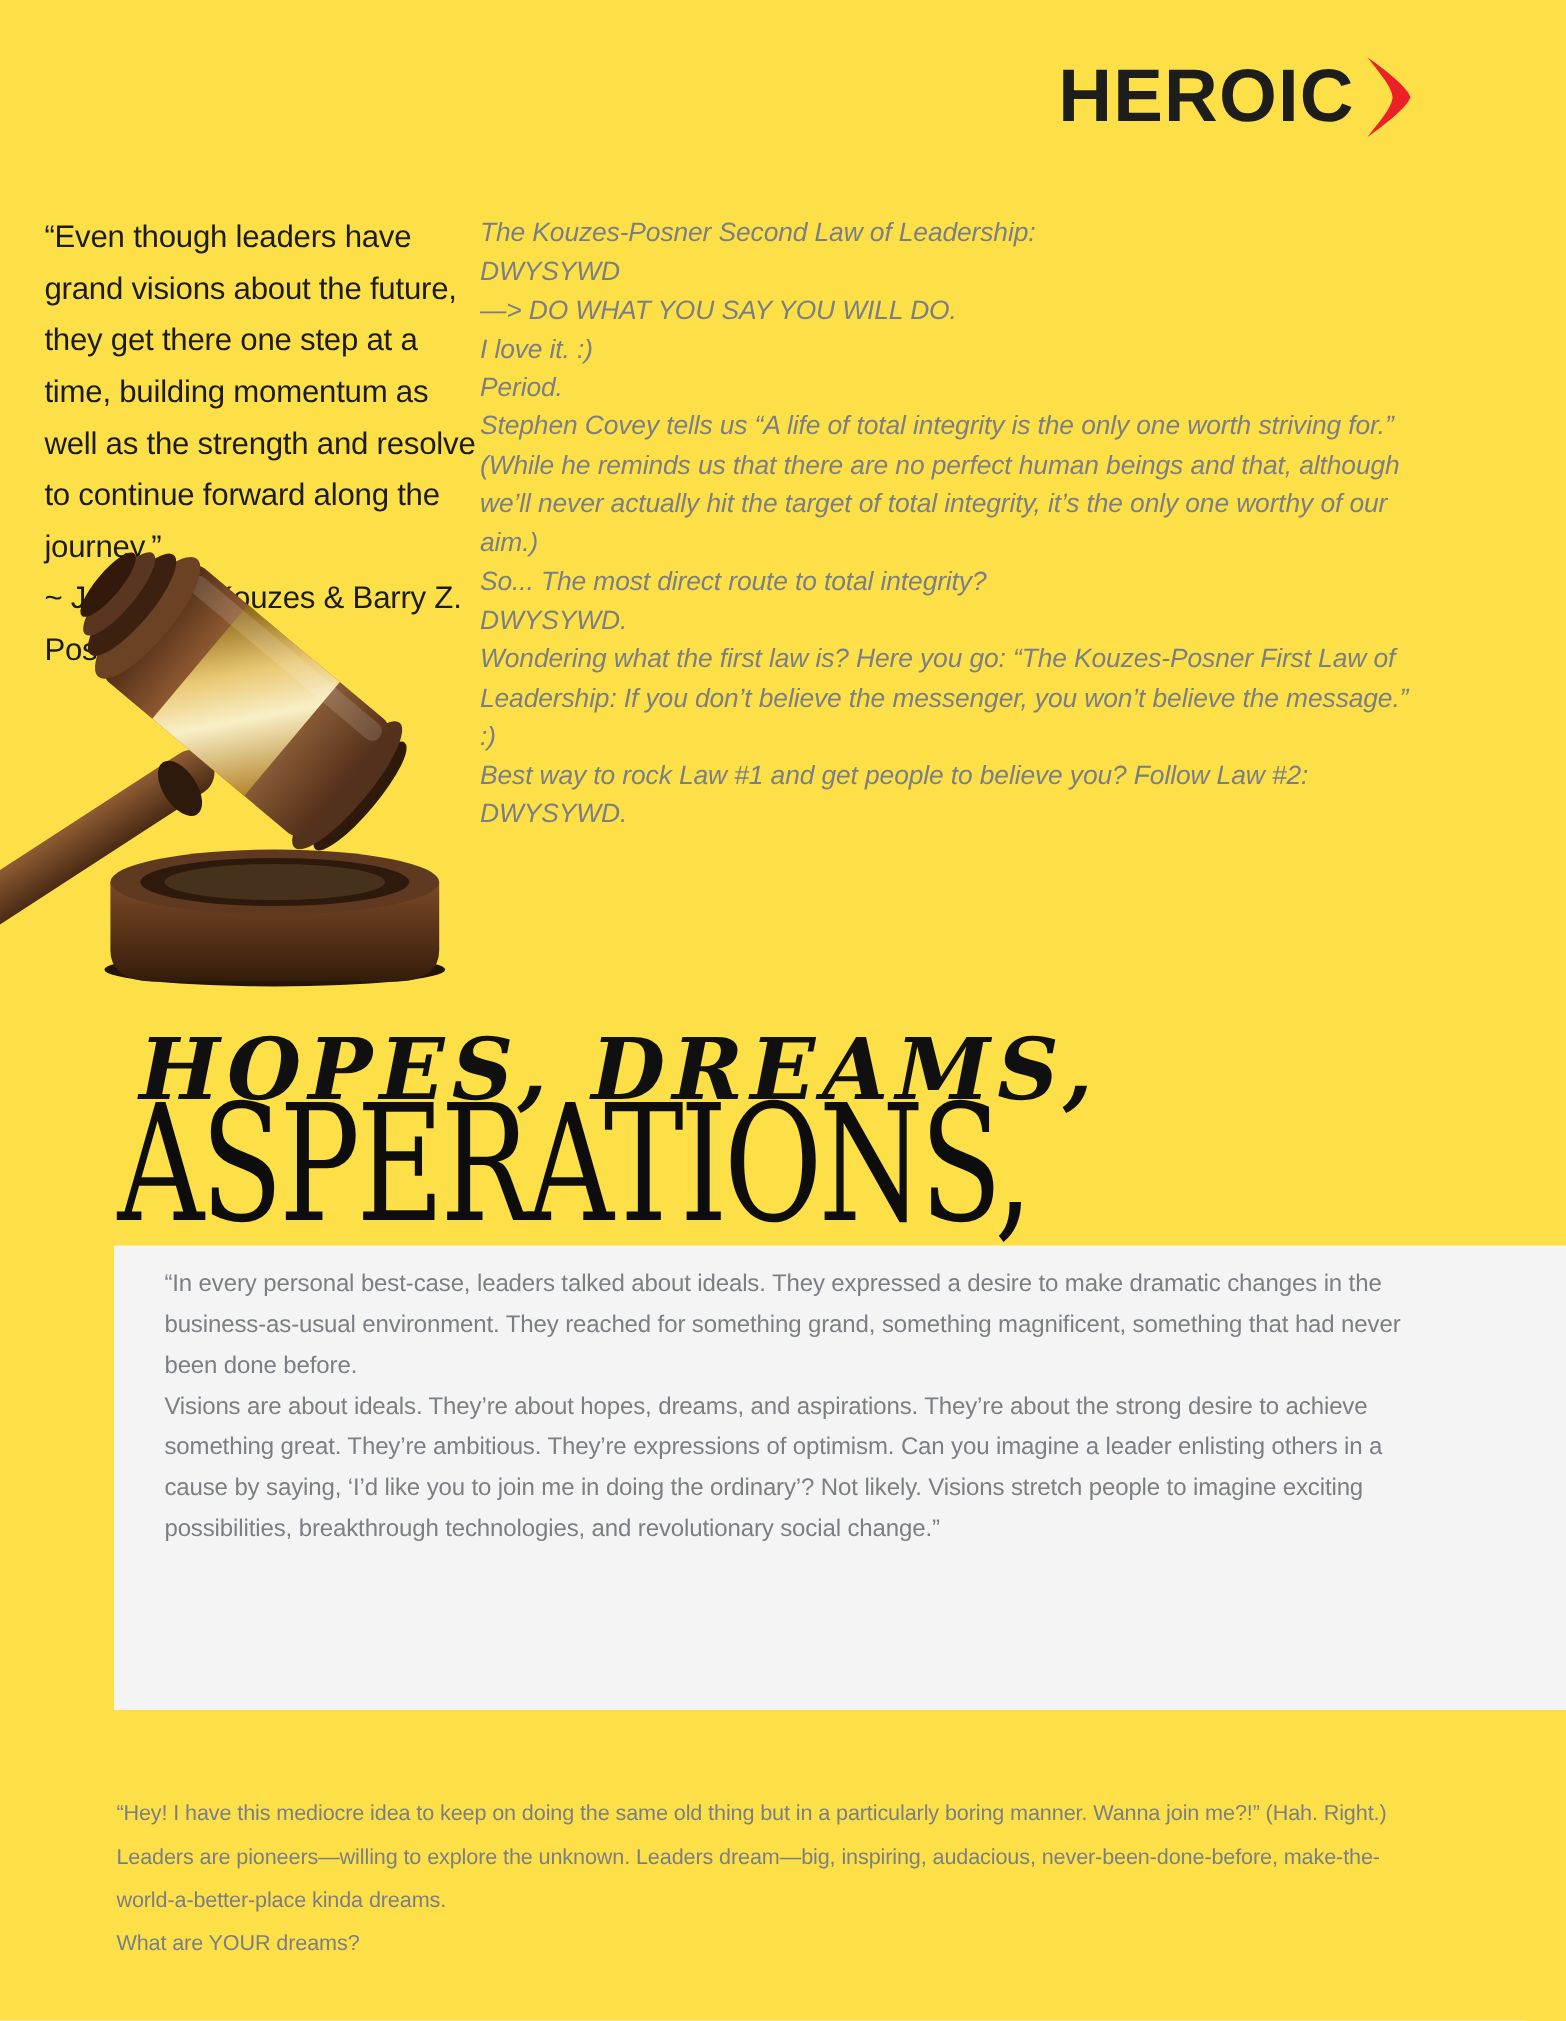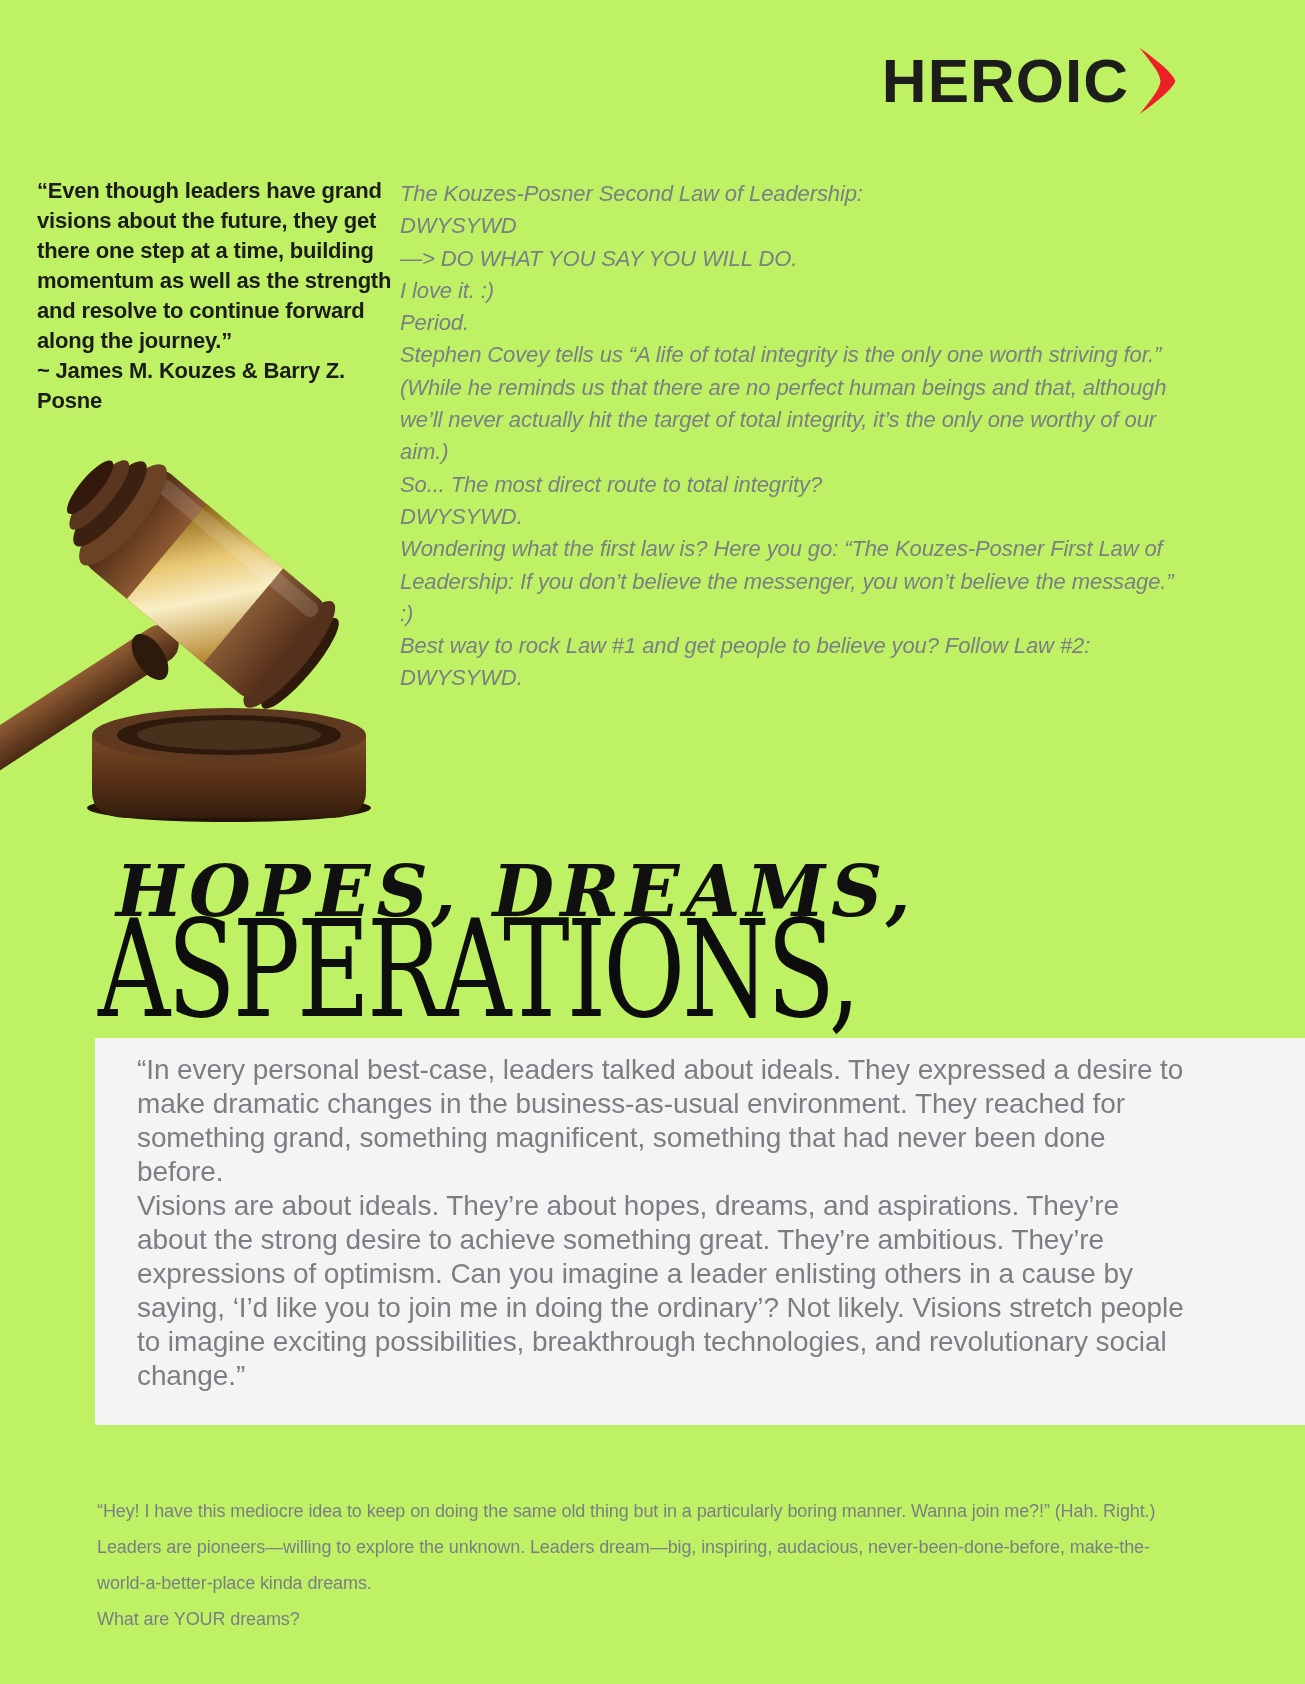--- a/index.html
+++ b/index.html
@@ -1,26 +1,26 @@
 <!DOCTYPE html>
 <html><head>
 <meta charset="utf-8">
 <style>
   html,body{margin:0;padding:0;background:#ffffff;}
-  .page{position:relative;width:1305px;height:1684px;background:#bef264;overflow:hidden;
+  .page{position:relative;width:1305px;height:1684px;background:#fde047;overflow:hidden;
         font-family:"Liberation Sans",sans-serif;}
 
   
   .logo{position:absolute;top:46px;right:125px;display:flex;align-items:center;}
   .logo-text{font-size:62px;font-weight:700;letter-spacing:1px;color:#1d1d1b;line-height:1;}
   .logo-mark{width:46px;height:70px;margin-left:5px;display:block;}
 
   
   .pull-quote{position:absolute;left:37px;top:176px;width:362px;
-              font-size:22px;line-height:30px;font-weight:700;color:#1c1c1c;letter-spacing:-0.2px;}
+              font-size:26px;line-height:43px;font-weight:400;color:#1c1c1c;letter-spacing:-0.2px;}
   .pull-quote .attr{margin-top:0;}
 
   
   .gavel{position:absolute;left:0;top:452px;width:390px;height:372px;}
 
   
   .lead{position:absolute;left:400px;top:178px;width:792px;
         color:#7b7f84;font-size:22px;line-height:32.3px;letter-spacing:-0.1px;font-style:italic;}
   .lead p{margin:0;}
 
@@ -28,21 +28,21 @@
   .kicker{position:absolute;left:116px;top:862px;margin:0;z-index:3;
           font-family:"DejaVu Serif",serif;font-style:italic;font-weight:600;
           font-size:71px;line-height:58px;letter-spacing:6px;color:#101010;white-space:nowrap;}
   .title{position:absolute;left:98px;top:903px;margin:0;z-index:3;
          font-family:"DejaVu Serif",serif;font-weight:400;
          font-size:100px;line-height:100px;letter-spacing:-3px;color:#0d0d0d;
          transform:scaleY(1.35);transform-origin:left top;white-space:nowrap;}
 
   
   .quote-box{position:absolute;left:95px;top:1038px;right:0;height:387px;background:#f4f4f4;z-index:1;}
-  .quote-box-inner{padding:15px 112px 0 42px;color:#7b7f84;font-size:28px;line-height:34px;letter-spacing:-0.1px;}
+  .quote-box-inner{padding:15px 112px 0 42px;color:#7b7f84;font-size:20px;line-height:34px;letter-spacing:-0.1px;}
   .quote-box-inner p{margin:0;}
 
   
   .closing{position:absolute;left:97px;top:1493px;width:1060px;
            color:#7b7f84;font-size:18px;line-height:36px;letter-spacing:-0.1px;}
   .closing p{margin:0;}
 </style>
 </head>
 <body>
 

